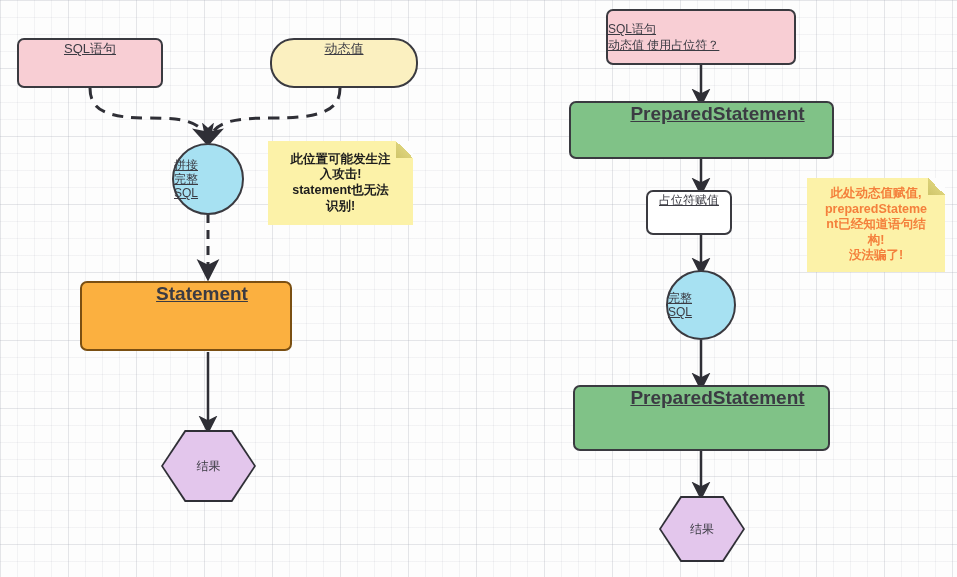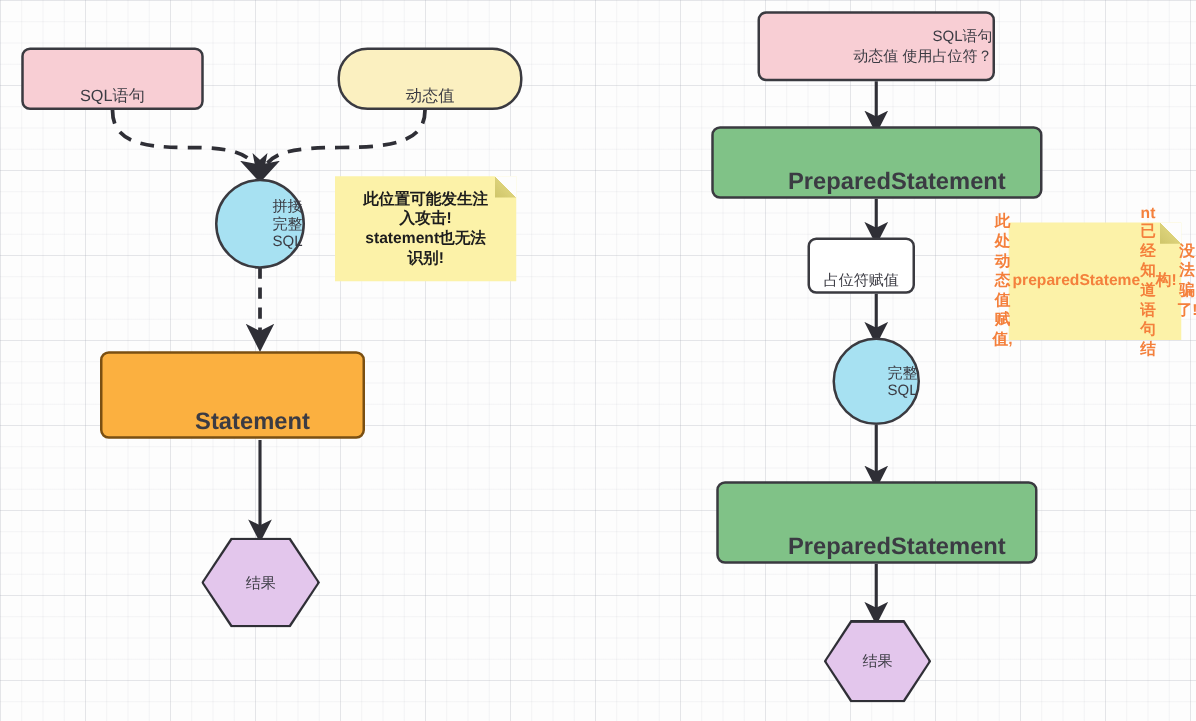--- a/index.html
+++ b/index.html
@@ -31,24 +31,25 @@
     position: absolute;
     left: 0; top: 0;
     width: 957px;
     height: 577px;
     pointer-events: none;
   }
   .node {
     position: absolute;
     box-sizing: border-box;
     display: flex;
-    align-items: flex-end;
+    align-items: flex-start;
     justify-content: center;
     text-align: center;
     color: #3b3b43;
+    text-decoration: underline;
   }
   .rect {
     border: 2px solid #3a3a40;
     border-radius: 7px;
   }
   .pink   { background: #f8ced4; }
   .yellow { background: #fbf0c0; border-radius: 24px; }
   .green  { background: #80c287; }
   .orange { background: #fbb040; border-color: #7a4f12; }
   .white  { background: #ffffff; }
@@ -208,21 +209,21 @@
   <div class="node rect green lbl-bold-lg" style="left:573px; top:385px; width:257px; height:66px;">
     <span>PreparedStatement</span>
   </div>
 
   <div class="hexwrap" style="left:659px; top:496px; width:86px; height:66px;">
     <div class="hexbody"></div>
     <div class="hexinner"></div>
     <span class="hexlabel">结果</span>
   </div>
 
-  <div class="sticky sticky-right" style="left:807px; top:178px; width:138px; height:94px; flex-direction:row;">
+  <div class="sticky sticky-right" style="left:807px; top:178px; width:138px; height:94px; flex-direction:column;">
     <span>此处动态值赋值,</span>
     <span>preparedStateme</span>
     <span>nt已经知道语句结</span>
     <span>构!</span>
     <span>没法骗了!</span>
   </div>
 
 </div>
 
 </body></html>

